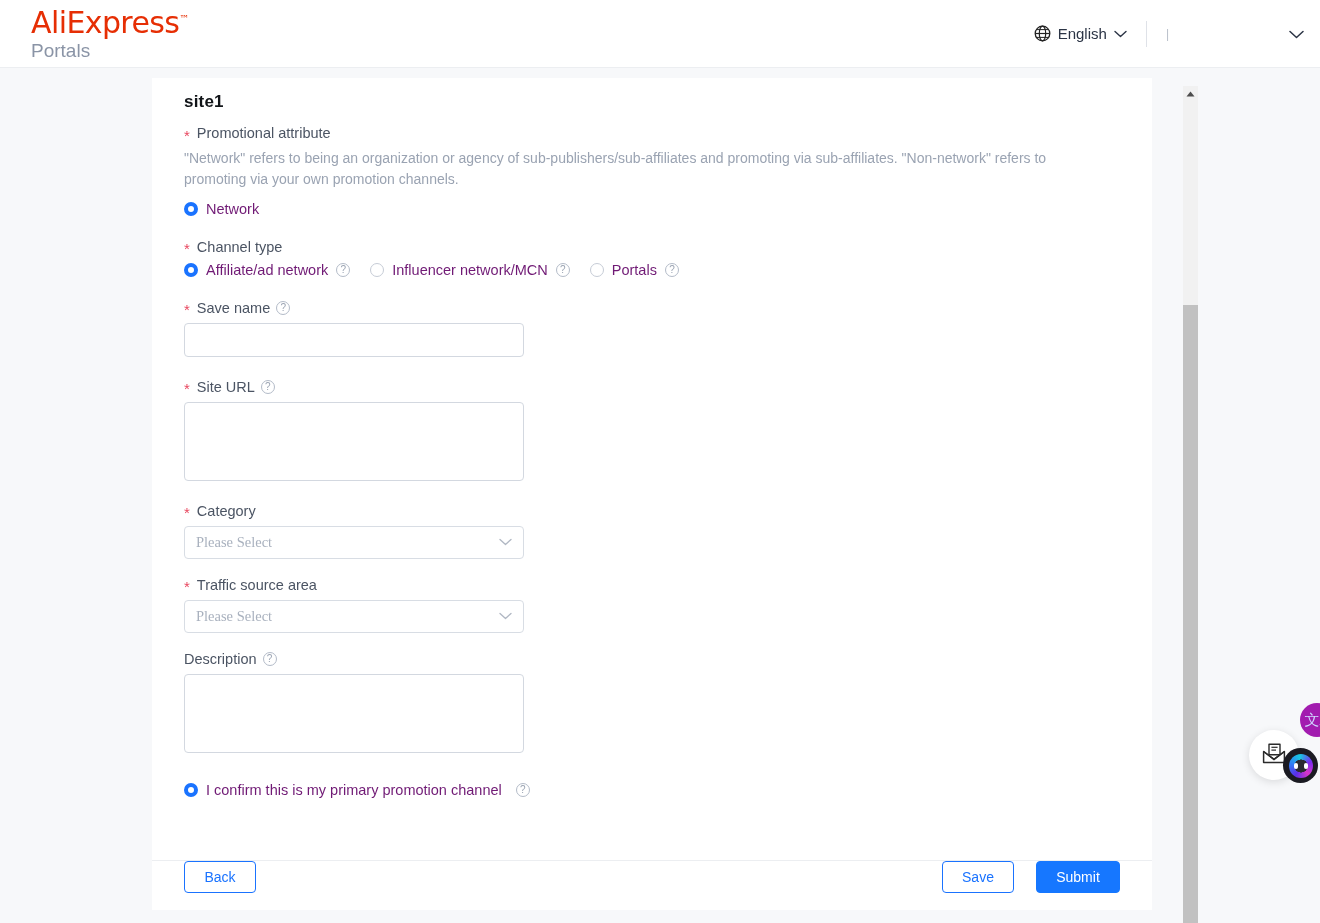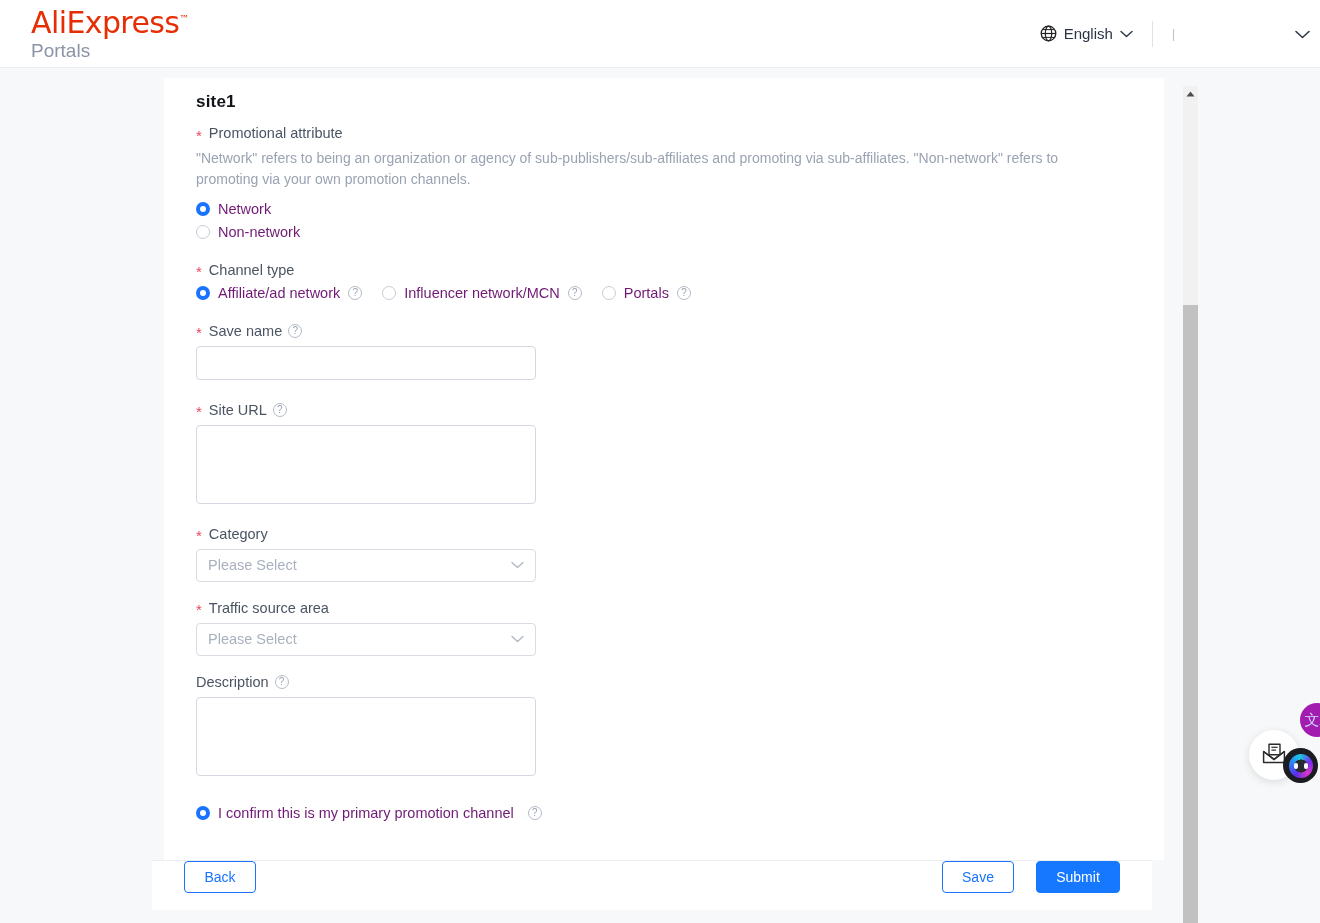--- a/index.html
+++ b/index.html
@@ -40,21 +40,21 @@
   .brand-sub {
     font-size: 19px;
     color: #8a94a6;
     margin-left: 9px;
     font-weight: 400;
   }
   .topbar-right {
     margin-left: auto;
     display: flex; align-items: center;
     height: 100%;
-    padding-right: 12px;
+    padding-right: 18px;
   }
   .lang {
     display: flex; align-items: center;
     gap: 7px;
     font-size: 15px;
     color: #2b3445;
     cursor: pointer;
   }
   .globe {
     width: 17px; height: 17px;
@@ -84,21 +84,21 @@
   
   .page-bg {
     position: absolute; top: 68px; left: 0;
     width: 1320px; height: 855px;
     background: #f7f8fa;
   }
 
   
   .card {
     position: absolute;
-    left: 164px; top: 78px;
+    left: 152px; top: 78px;
     width: 1000px;
     height: 782px;
     background: #ffffff;
     padding: 14px 32px 0 32px;
     overflow: hidden;
   }
 
   .site-title {
     font-size: 17px;
     font-weight: bold;
@@ -214,20 +214,21 @@
     border-radius: 4px;
     background: #fff;
     display: flex; align-items: center;
     padding: 0 11px;
     cursor: pointer;
   }
   .select-val {
     font-size: 14.5px;
     color: #a9b1be;
     flex: 1;
+    font-family: Liberation Serif, serif;
   }
   .select .chev svg path { stroke: #b0b7c3; }
 
   
   .footer {
     position: absolute;
     left: 152px;
     top: 860px;
     width: 1000px;
     height: 50px;
@@ -380,24 +381,20 @@
   <div class="field-label">
     <span class="req">*</span>
     <span>Promotional attribute</span>
   </div>
   <p class="helptext">"Network" refers to being an organization or agency of sub-publishers/sub-affiliates and promoting via sub-affiliates. "Non-network" refers to promoting via your own promotion channels.</p>
 
   <div class="radio-line">
     <span class="radio on"></span>
     <span class="radio-text">Network</span>
   </div>
-  <div class="radio-line">
-    <span class="radio"></span>
-    <span class="radio-text">Non-network</span>
-  </div>
 
   <div class="block">
     <div class="field-label">
       <span class="req">*</span>
       <span>Channel type</span>
     </div>
     <div class="radio-row">
       <div class="ch-opt">
         <span class="radio on"></span>
         <span class="radio-text">Affiliate/ad network</span>

